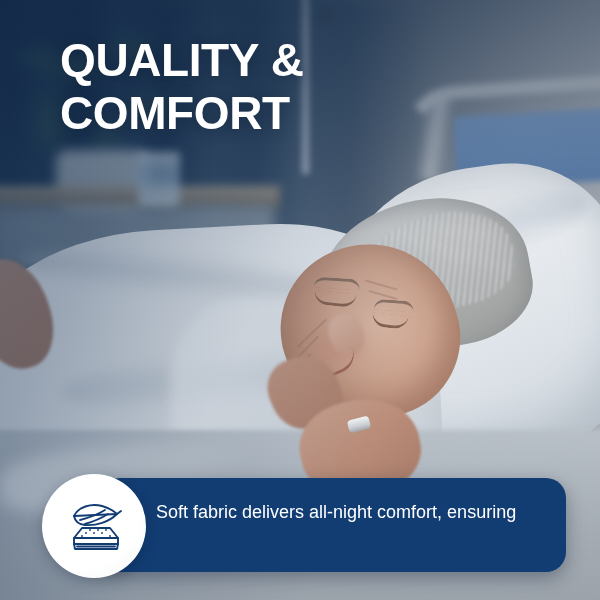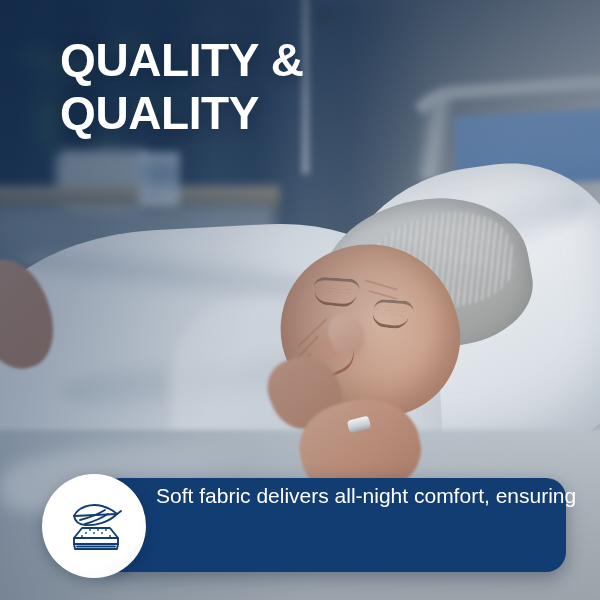--- a/index.html
+++ b/index.html
@@ -426,24 +426,24 @@
     top: 478px;
     width: 466px;
     height: 94px;
     background: #123d73;
     border-radius: 20px;
     box-shadow: 0 6px 18px rgba(8,24,48,0.35);
   }
   .banner-text {
     position: absolute;
     left: 56px;
-    top: 4px;
+    top: 20px;
     width: 400px;
     color: #ffffff;
-    font-size: 21px;
+    font-size: 18px;
     line-height: 28px;
   }
   .banner-text .line { display: block; white-space: pre; }
 
   .icon-circle {
     position: absolute;
     left: 42px;
     top: 474px;
     width: 104px;
     height: 104px;
@@ -505,21 +505,21 @@
     <div class="layer-lower-sheet-hl"></div>
     <div class="layer-hand-chin"></div>
     <div class="ring"></div>
 
     <div class="tint"></div>
     <div class="vignette-top"></div>
   </div>
 
   <div class="headline">
     <span class="line">QUALITY &amp;</span>
-    <span class="line">QUALITY</span>
+    <span class="line">COMFORT</span>
   </div>
 
   <div class="banner">
     <div class="banner-text">
       <span class="line">Soft fabric delivers all-night comfort, ensuring</span>
     </div>
   </div>
 
   <div class="icon-circle">
     <span>

